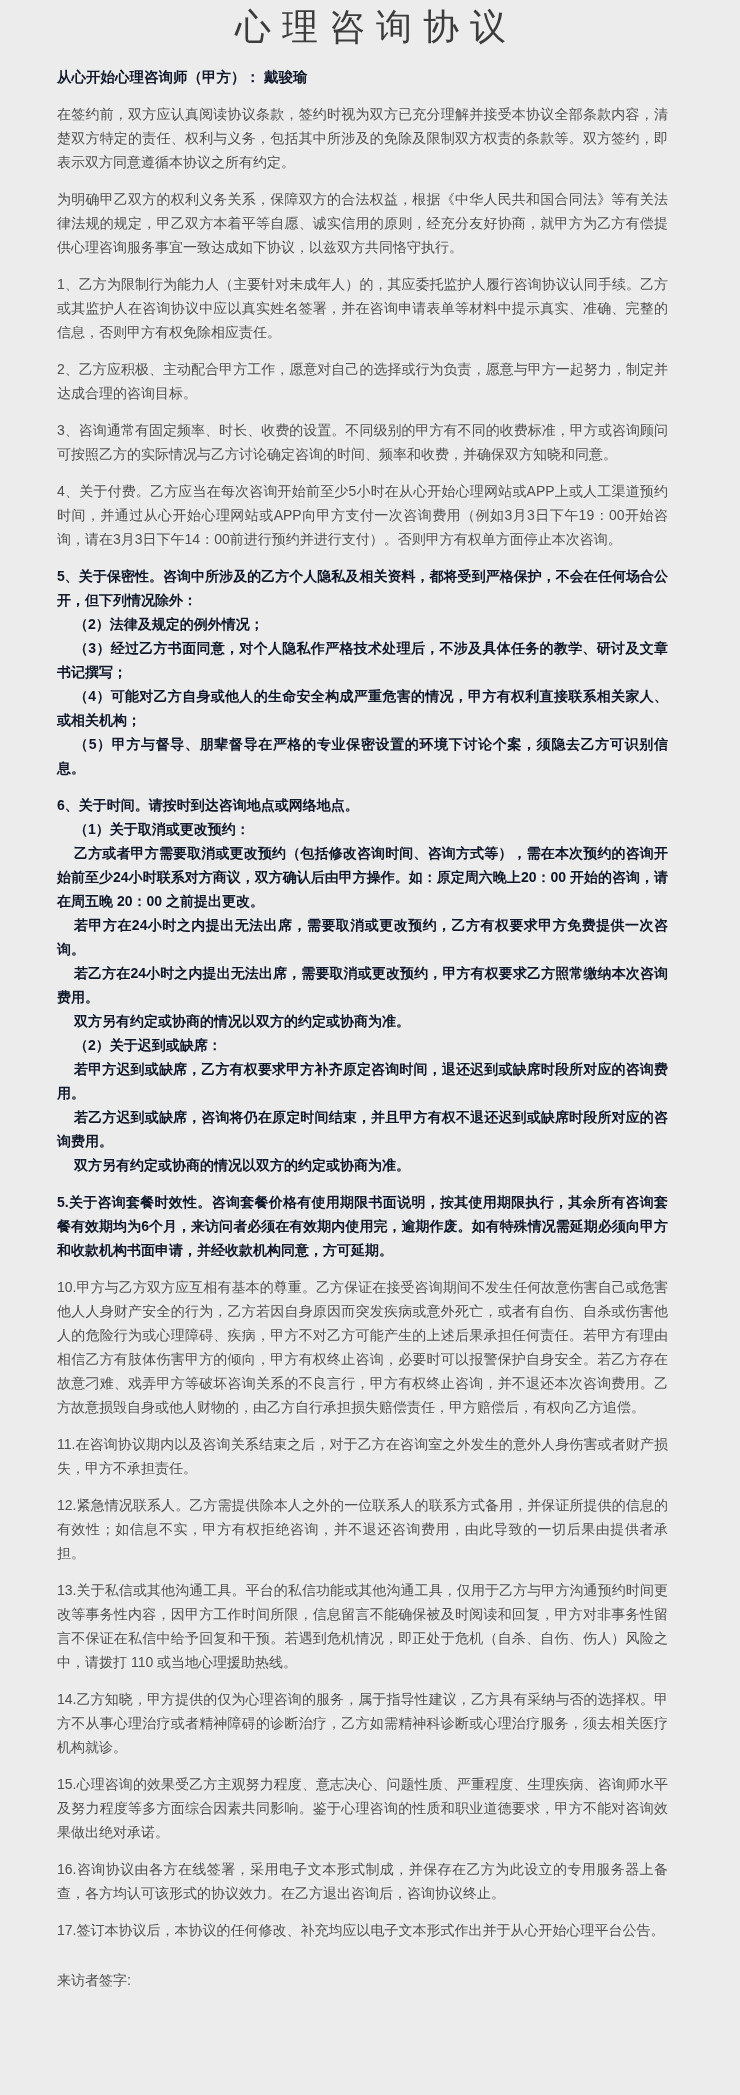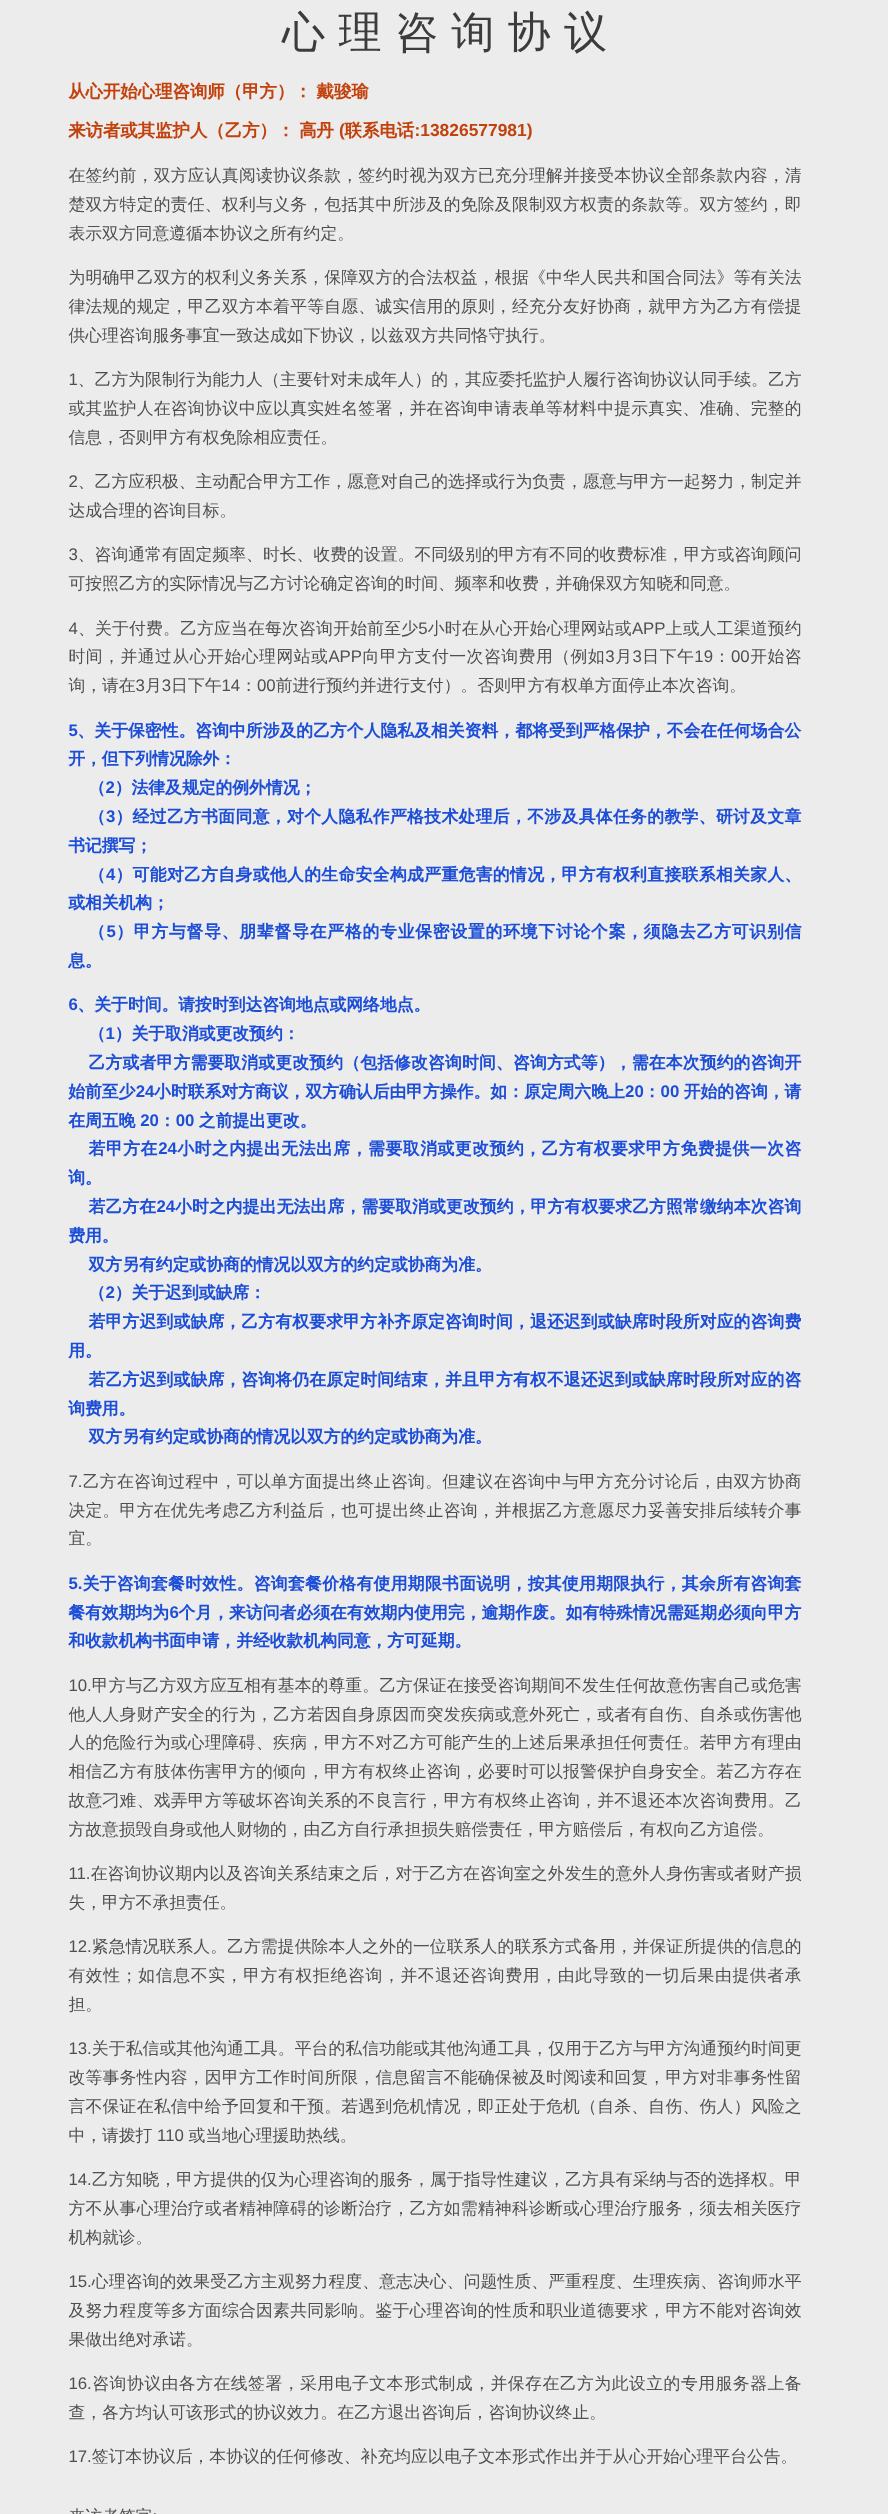--- a/index.html
+++ b/index.html
@@ -9,40 +9,39 @@
     font-family:"Liberation Sans","DejaVu Sans",sans-serif;
     color:#4f4f4f;
   }
   .page{padding:10px 56px 30px 57px;}
   .doc-title{
     font-size:36px;font-weight:500;color:#3c3c3c;
     text-align:center;letter-spacing:11px;padding-left:11px;
     margin:0 0 21px 0;line-height:34px;
   }
   .party{
-    font-weight:bold;color:#c2410c;font-size:14.5px;
+    font-weight:bold;color:#0f172a;font-size:14.5px;
     line-height:24px;margin:8px 0 0 0;
   }
   .para{
     font-size:14px;line-height:24px;margin:13px 16px 0 0;
     text-align:justify;
   }
-  .para.b{font-weight:bold;color:#1d4ed8;}
+  .para.b{font-weight:bold;color:#0f172a;}
   .para.i{text-indent:17px;}
   .para.tight{margin-top:0;}
   .sig-label{font-size:14px;line-height:24px;margin:26px 0 0 0;}
 </style>
 </head>
 <body>
 
 <div class="page">
   <h1 class="doc-title">心理咨询协议</h1>
 
   <p class="party">从心开始心理咨询师（甲方）： 戴骏瑜</p>
-  <p class="party">来访者或其监护人（乙方）： 高丹 (联系电话:13826577981)</p>
 
   <div id="paragraphs">
       <p class="para">在签约前，双方应认真阅读协议条款，签约时视为双方已充分理解并接受本协议全部条款内容，清楚双方特定的责任、权利与义务，包括其中所涉及的免除及限制双方权责的条款等。双方签约，即表示双方同意遵循本协议之所有约定。</p>
       <p class="para">为明确甲乙双方的权利义务关系，保障双方的合法权益，根据《中华人民共和国合同法》等有关法律法规的规定，甲乙双方本着平等自愿、诚实信用的原则，经充分友好协商，就甲方为乙方有偿提供心理咨询服务事宜一致达成如下协议，以兹双方共同恪守执行。</p>
       <p class="para">1、乙方为限制行为能力人（主要针对未成年人）的，其应委托监护人履行咨询协议认同手续。乙方或其监护人在咨询协议中应以真实姓名签署，并在咨询申请表单等材料中提示真实、准确、完整的信息，否则甲方有权免除相应责任。</p>
       <p class="para">2、乙方应积极、主动配合甲方工作，愿意对自己的选择或行为负责，愿意与甲方一起努力，制定并达成合理的咨询目标。</p>
       <p class="para">3、咨询通常有固定频率、时长、收费的设置。不同级别的甲方有不同的收费标准，甲方或咨询顾问可按照乙方的实际情况与乙方讨论确定咨询的时间、频率和收费，并确保双方知晓和同意。</p>
       <p class="para">4、关于付费。乙方应当在每次咨询开始前至少5小时在从心开始心理网站或APP上或人工渠道预约时间，并通过从心开始心理网站或APP向甲方支付一次咨询费用（例如3月3日下午19：00开始咨询，请在3月3日下午14：00前进行预约并进行支付）。否则甲方有权单方面停止本次咨询。</p>
       <p class="para b">5、关于保密性。咨询中所涉及的乙方个人隐私及相关资料，都将受到严格保护，不会在任何场合公开，但下列情况除外：</p>
       <p class="para b i tight">（2）法律及规定的例外情况；</p>
@@ -52,21 +51,20 @@
       <p class="para b">6、关于时间。请按时到达咨询地点或网络地点。</p>
       <p class="para b i tight">（1）关于取消或更改预约：</p>
       <p class="para b i tight">乙方或者甲方需要取消或更改预约（包括修改咨询时间、咨询方式等），需在本次预约的咨询开始前至少24小时联系对方商议，双方确认后由甲方操作。如：原定周六晚上20：00 开始的咨询，请在周五晚 20：00 之前提出更改。</p>
       <p class="para b i tight">若甲方在24小时之内提出无法出席，需要取消或更改预约，乙方有权要求甲方免费提供一次咨询。</p>
       <p class="para b i tight">若乙方在24小时之内提出无法出席，需要取消或更改预约，甲方有权要求乙方照常缴纳本次咨询费用。</p>
       <p class="para b i tight">双方另有约定或协商的情况以双方的约定或协商为准。</p>
       <p class="para b i tight">（2）关于迟到或缺席：</p>
       <p class="para b i tight">若甲方迟到或缺席，乙方有权要求甲方补齐原定咨询时间，退还迟到或缺席时段所对应的咨询费用。</p>
       <p class="para b i tight">若乙方迟到或缺席，咨询将仍在原定时间结束，并且甲方有权不退还迟到或缺席时段所对应的咨询费用。</p>
       <p class="para b i tight">双方另有约定或协商的情况以双方的约定或协商为准。</p>
-      <p class="para">7.乙方在咨询过程中，可以单方面提出终止咨询。但建议在咨询中与甲方充分讨论后，由双方协商决定。甲方在优先考虑乙方利益后，也可提出终止咨询，并根据乙方意愿尽力妥善安排后续转介事宜。</p>
       <p class="para b">5.关于咨询套餐时效性。咨询套餐价格有使用期限书面说明，按其使用期限执行，其余所有咨询套餐有效期均为6个月，来访问者必须在有效期内使用完，逾期作废。如有特殊情况需延期必须向甲方和收款机构书面申请，并经收款机构同意，方可延期。</p>
       <p class="para">10.甲方与乙方双方应互相有基本的尊重。乙方保证在接受咨询期间不发生任何故意伤害自己或危害他人人身财产安全的行为，乙方若因自身原因而突发疾病或意外死亡，或者有自伤、自杀或伤害他人的危险行为或心理障碍、疾病，甲方不对乙方可能产生的上述后果承担任何责任。若甲方有理由相信乙方有肢体伤害甲方的倾向，甲方有权终止咨询，必要时可以报警保护自身安全。若乙方存在故意刁难、戏弄甲方等破坏咨询关系的不良言行，甲方有权终止咨询，并不退还本次咨询费用。乙方故意损毁自身或他人财物的，由乙方自行承担损失赔偿责任，甲方赔偿后，有权向乙方追偿。</p>
       <p class="para">11.在咨询协议期内以及咨询关系结束之后，对于乙方在咨询室之外发生的意外人身伤害或者财产损失，甲方不承担责任。</p>
       <p class="para">12.紧急情况联系人。乙方需提供除本人之外的一位联系人的联系方式备用，并保证所提供的信息的有效性；如信息不实，甲方有权拒绝咨询，并不退还咨询费用，由此导致的一切后果由提供者承担。</p>
       <p class="para">13.关于私信或其他沟通工具。平台的私信功能或其他沟通工具，仅用于乙方与甲方沟通预约时间更改等事务性内容，因甲方工作时间所限，信息留言不能确保被及时阅读和回复，甲方对非事务性留言不保证在私信中给予回复和干预。若遇到危机情况，即正处于危机（自杀、自伤、伤人）风险之中，请拨打 110 或当地心理援助热线。</p>
       <p class="para">14.乙方知晓，甲方提供的仅为心理咨询的服务，属于指导性建议，乙方具有采纳与否的选择权。甲方不从事心理治疗或者精神障碍的诊断治疗，乙方如需精神科诊断或心理治疗服务，须去相关医疗机构就诊。</p>
       <p class="para">15.心理咨询的效果受乙方主观努力程度、意志决心、问题性质、严重程度、生理疾病、咨询师水平及努力程度等多方面综合因素共同影响。鉴于心理咨询的性质和职业道德要求，甲方不能对咨询效果做出绝对承诺。</p>
       <p class="para">16.咨询协议由各方在线签署，采用电子文本形式制成，并保存在乙方为此设立的专用服务器上备查，各方均认可该形式的协议效力。在乙方退出咨询后，咨询协议终止。</p>
       <p class="para">17.签订本协议后，本协议的任何修改、补充均应以电子文本形式作出并于从心开始心理平台公告。</p>
     </div>

